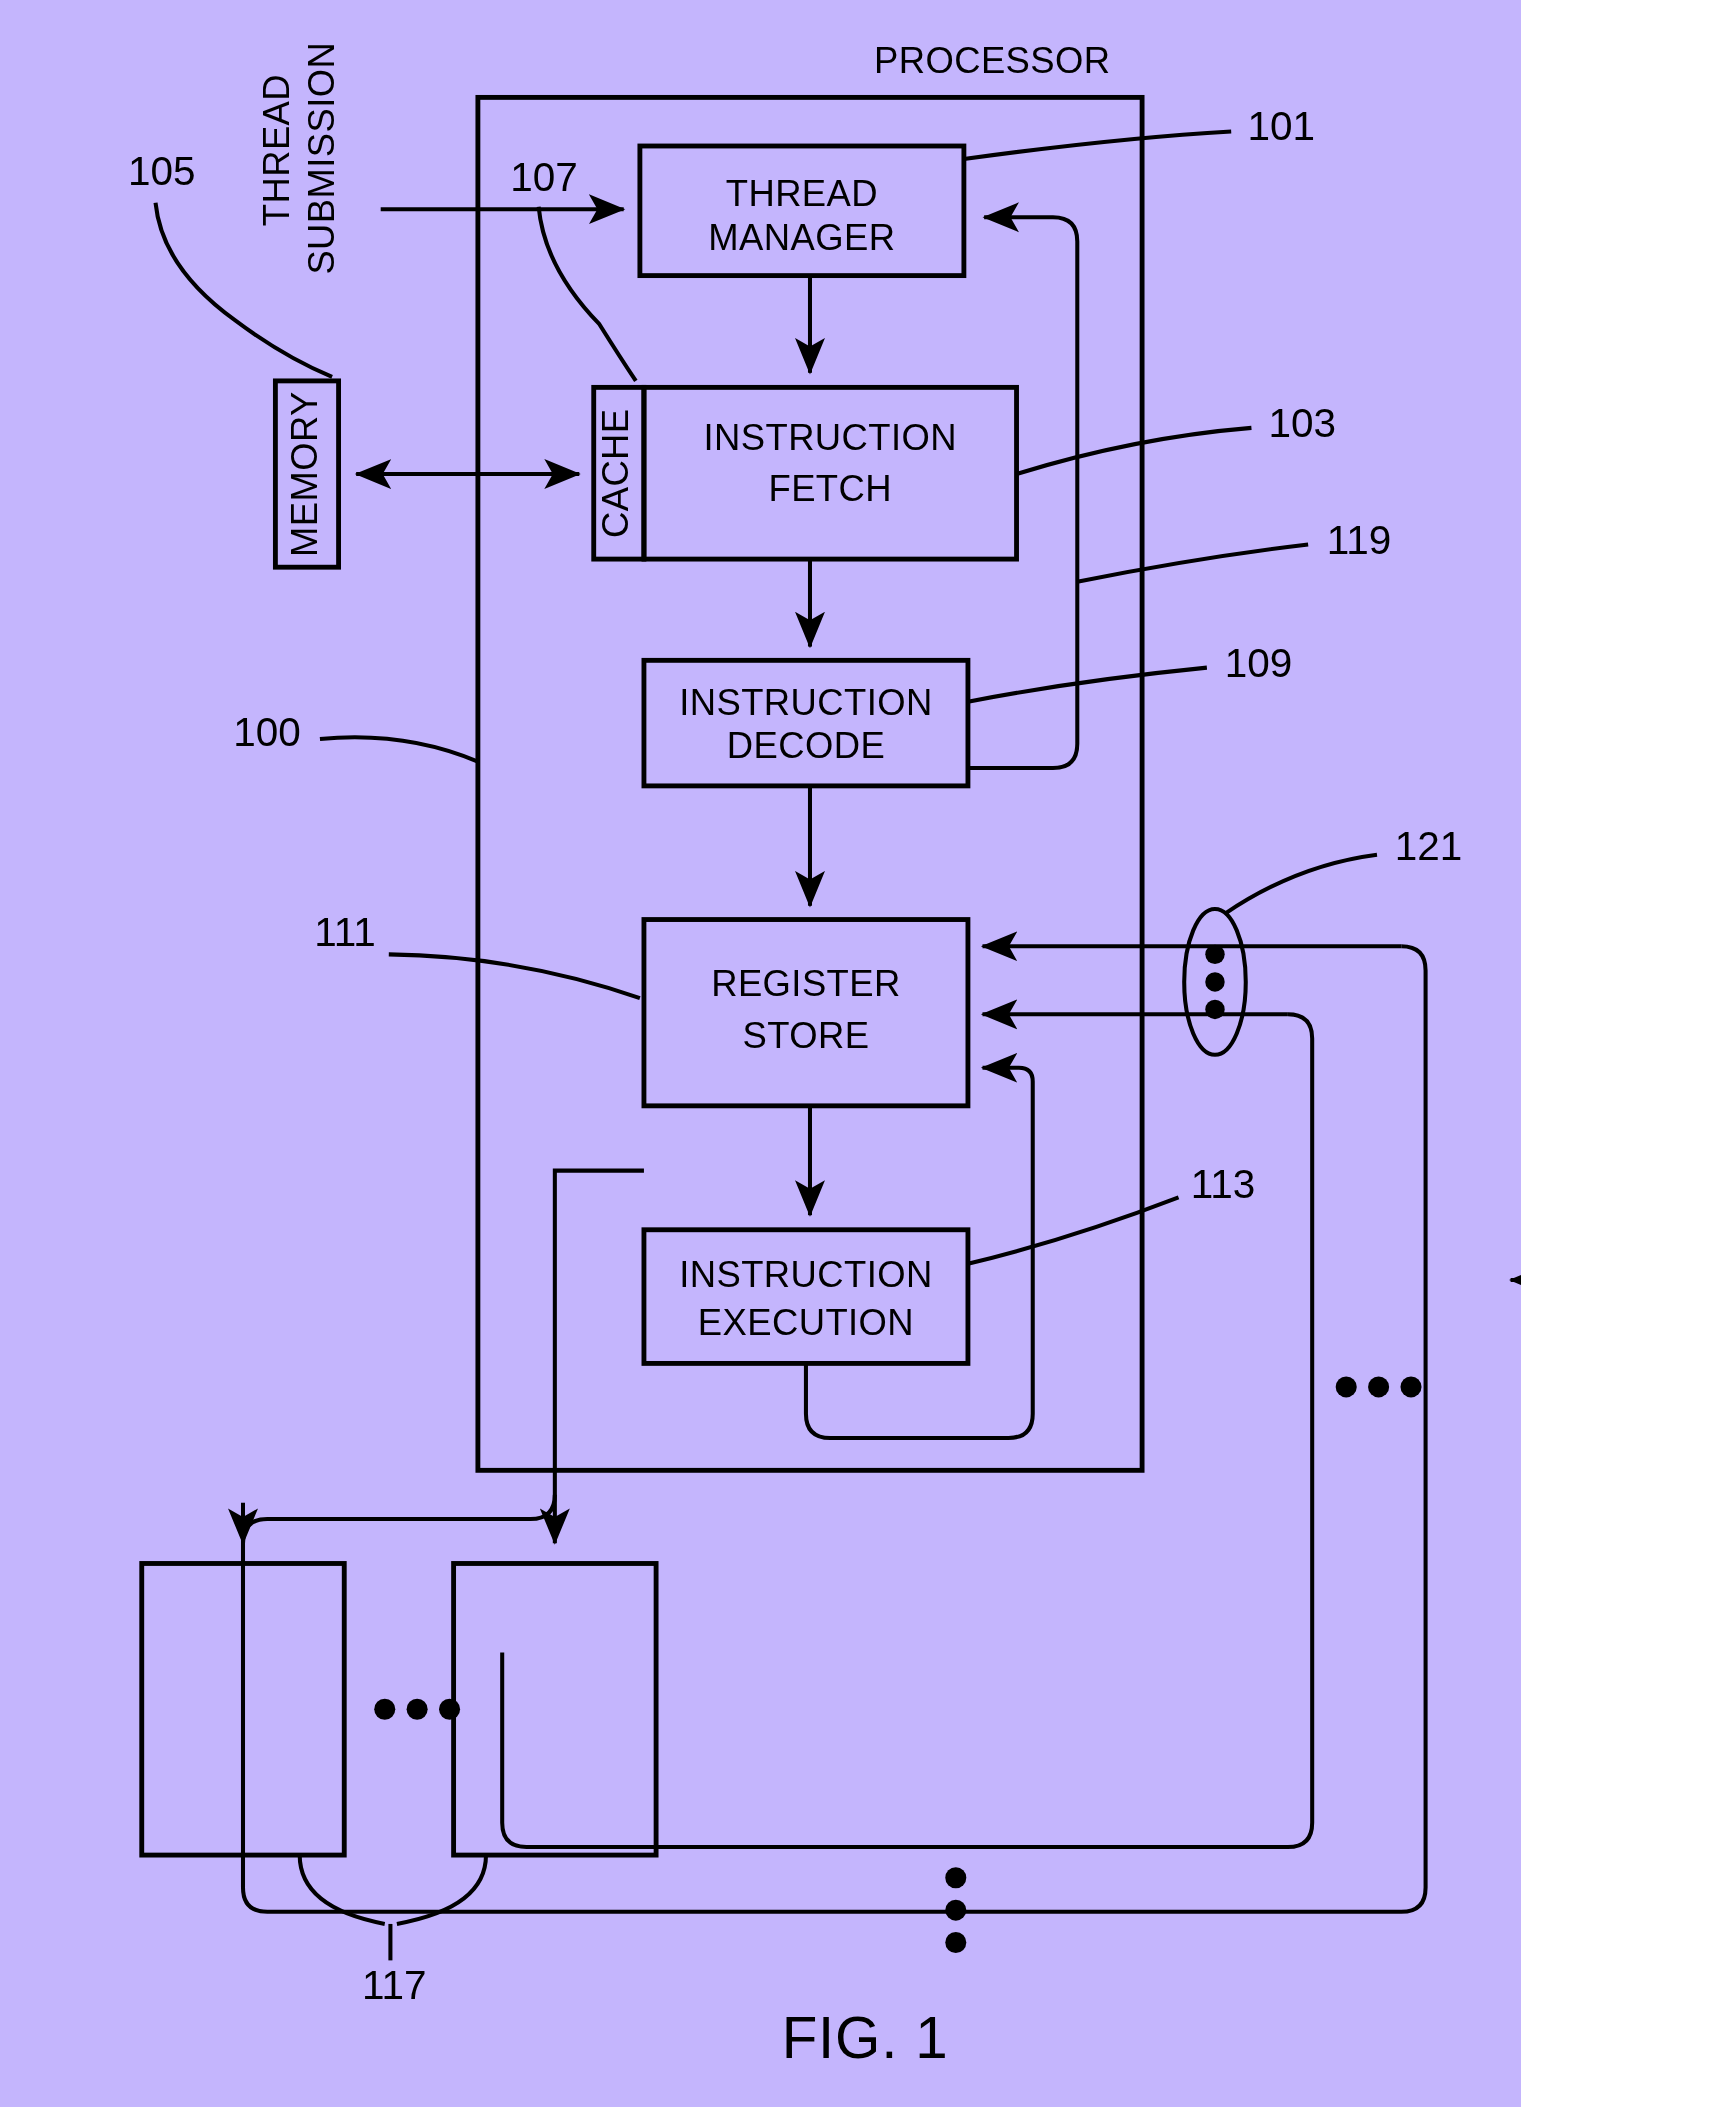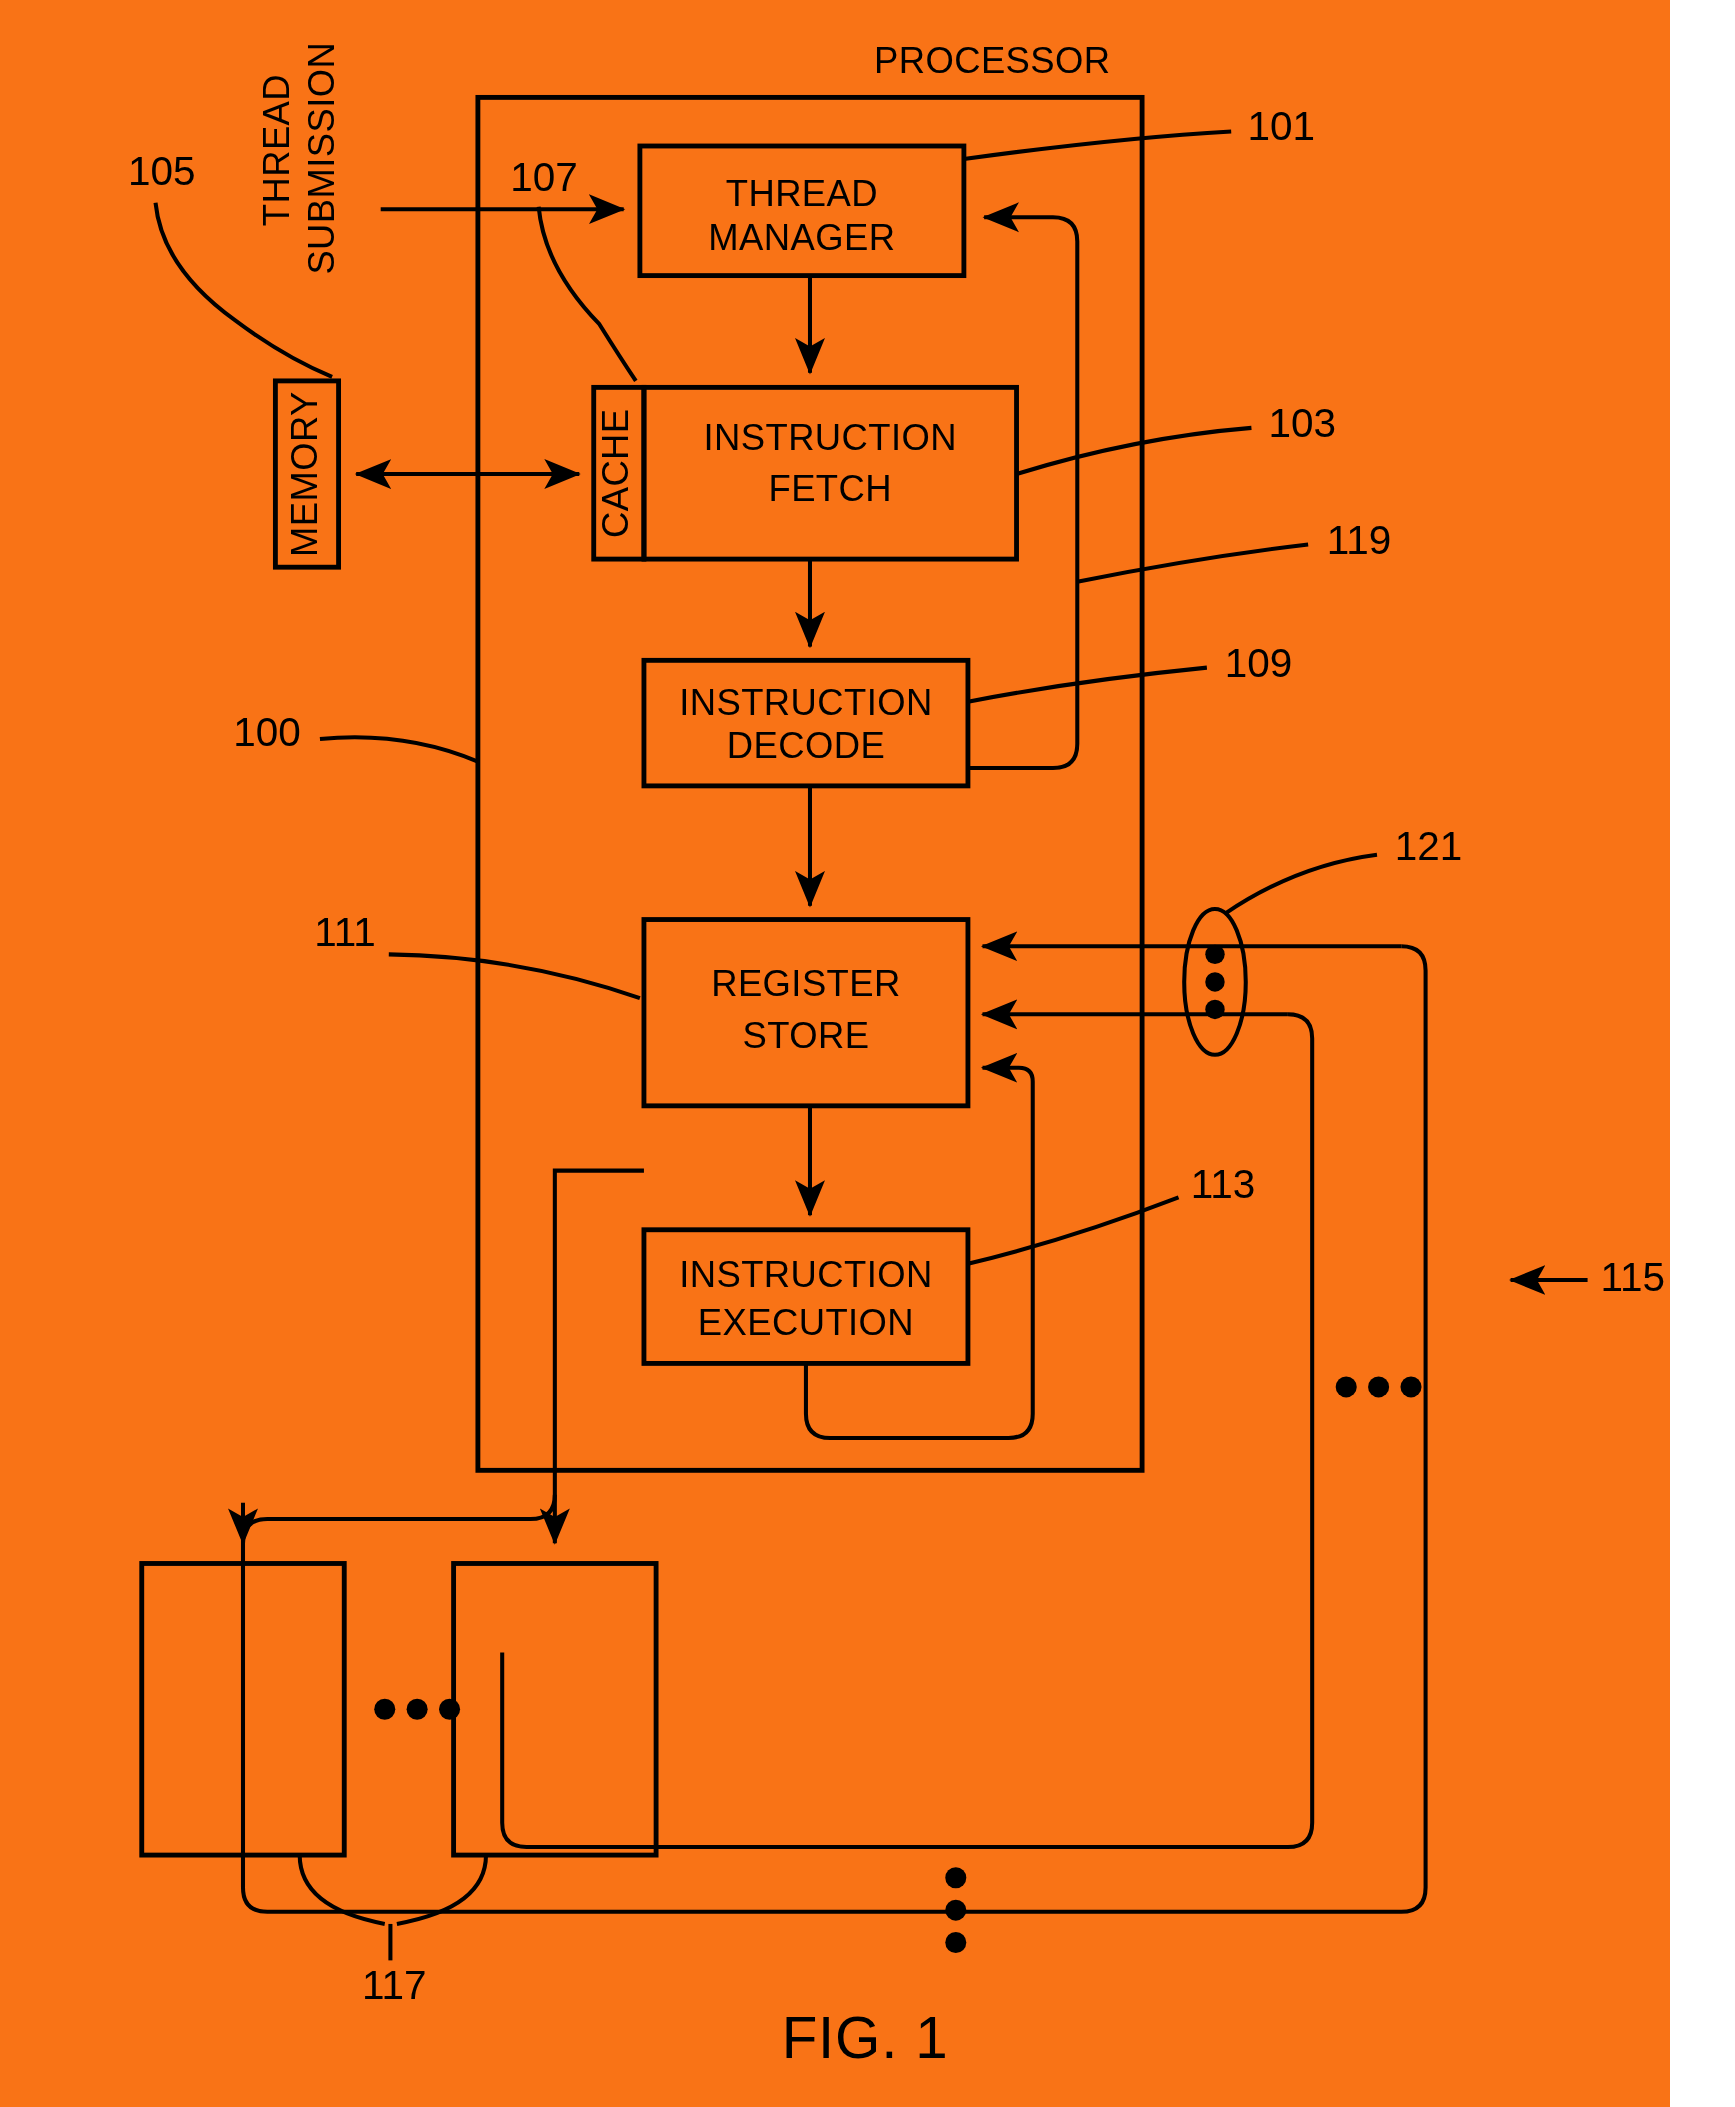--- a/index.html
+++ b/index.html
@@ -1,17 +1,17 @@
 <!DOCTYPE html>
 <html style="font-size:13px"><head>
 <meta charset="utf-8">
 <style>
   html,body{margin:0;padding:0;background:#fff;}
   body{width:1735px;height:2108px;font-family:"Liberation Sans",sans-serif;color:#000;}
-  #stage{position:relative;width:1670px;height:2108px;overflow:hidden;background:#f97316;}
+  #stage{position:relative;width:1501px;height:2108px;overflow:hidden;background:#c4b5fd;padding-left:20px;}
   svg#diagram{position:absolute;left:0;top:0;width:1735px;height:2108px;}
   .blk-label{font-family:"Liberation Sans",sans-serif;font-size:45px;fill:#000;text-anchor:middle;dominant-baseline:middle;letter-spacing:0.5px;}
   .ref-num{font-family:"Liberation Sans",sans-serif;font-size:50px;fill:#000;text-anchor:start;dominant-baseline:middle;}
   .fig-cap{font-family:"Liberation Sans",sans-serif;font-size:72px;fill:#000;text-anchor:middle;dominant-baseline:middle;letter-spacing:1px;}
   .proc-label{font-family:"Liberation Sans",sans-serif;font-size:45px;fill:#000;text-anchor:middle;dominant-baseline:middle;letter-spacing:0.5px;}
   .vert-label{font-family:"Liberation Sans",sans-serif;font-size:45px;fill:#000;text-anchor:middle;dominant-baseline:middle;letter-spacing:0.5px;}
   .box{fill:none;stroke:#000;stroke-width:6;}
   .thin{fill:none;stroke:#000;stroke-width:5;}
   .lead{fill:none;stroke:#000;stroke-width:5;}
   .dot{fill:#000;}

